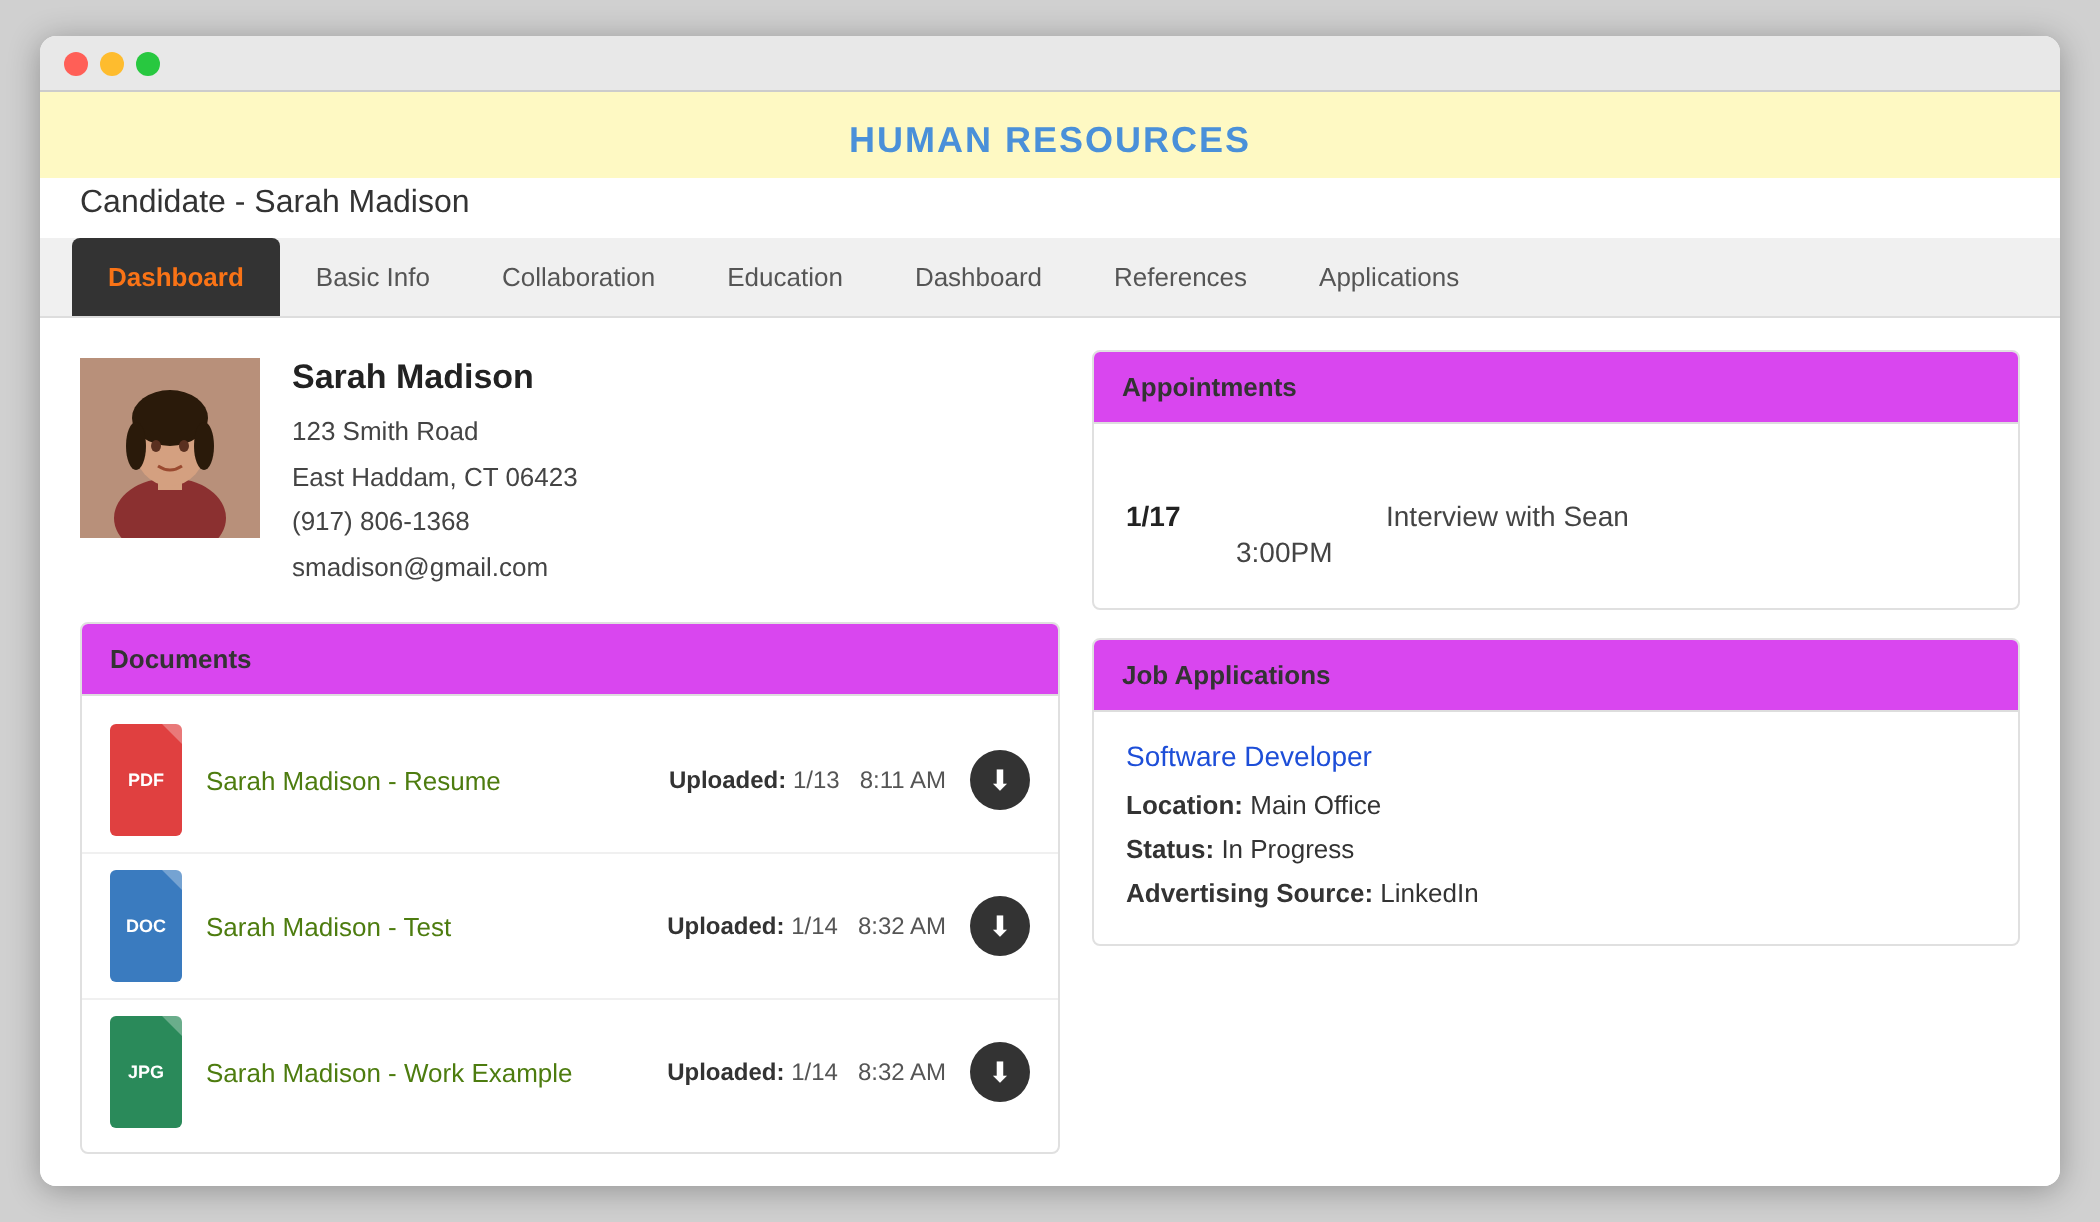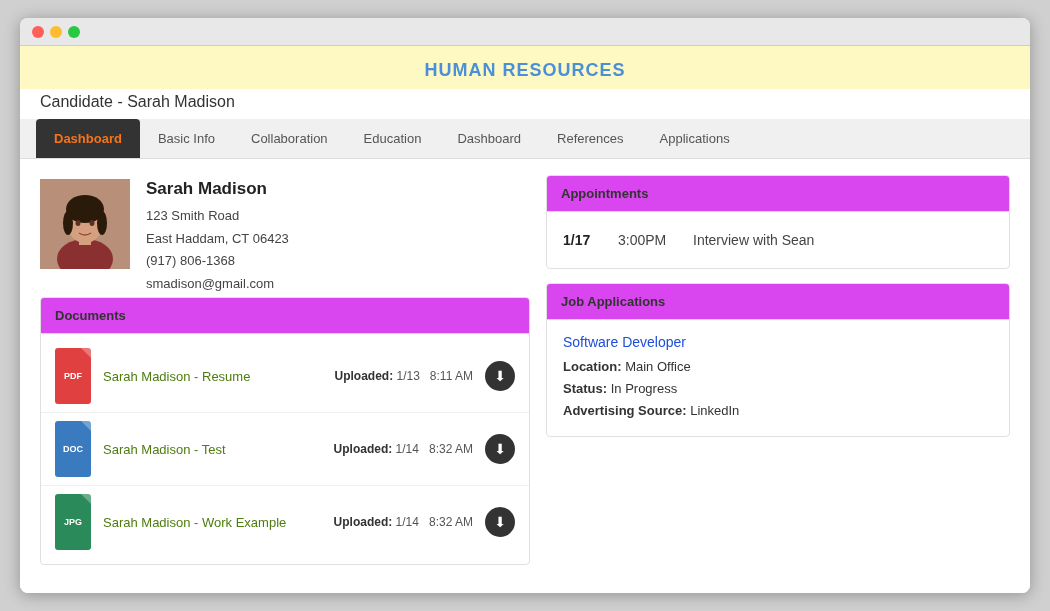--- a/index.html
+++ b/index.html
@@ -89,20 +89,21 @@
     .main-content {
       flex: 1;
       display: flex;
       gap: 16px;
       padding: 16px 20px;
       overflow: hidden;
     }
     .left-panel {
       display: flex;
       flex-direction: column;
+      gap: 14px;
       flex: 0 0 490px;
     }
     .right-panel {
       display: flex;
       flex-direction: column;
       gap: 14px;
       flex: 1;
     }
     .profile-card {
       display: flex;
@@ -211,20 +212,21 @@
     .appt-date {
       font-size: 14px;
       font-weight: 700;
       color: #222;
       min-width: 35px;
     }
     .appt-time {
       font-size: 14px;
       color: #444;
       min-width: 55px;
+      margin-top: 36px;
     }
     .appt-desc {
       font-size: 14px;
       color: #444;
     }
     .job-body {
       padding: 14px 16px;
     }
     .job-title {
       font-size: 14px;

